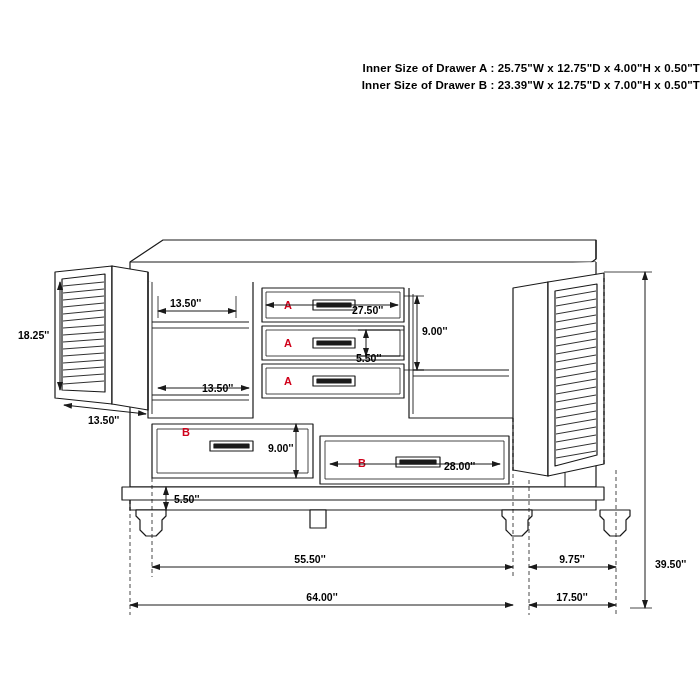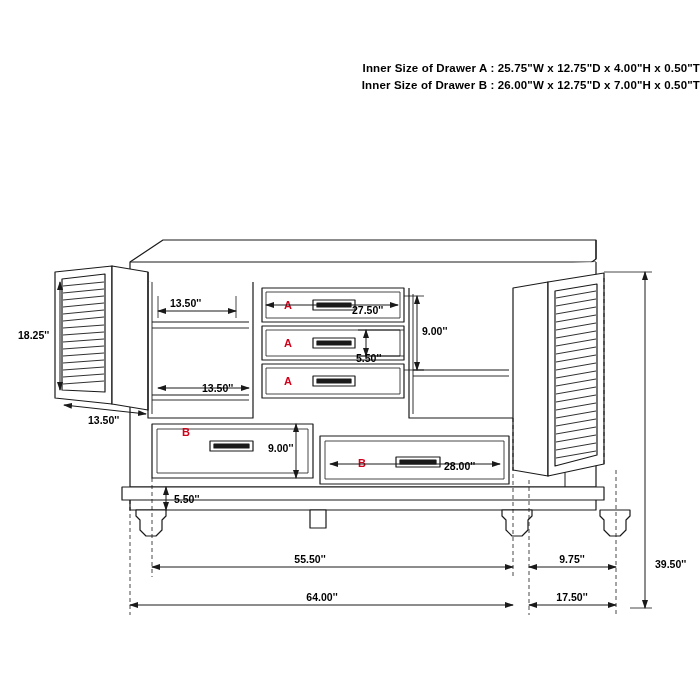--- a/index.html
+++ b/index.html
@@ -53,21 +53,21 @@
     font-family: "Liberation Sans", sans-serif;
   }
 </style>
 </head>
 <body>
 
 <div id="stage">
 
   <div class="header-block">
     <div class="header-line">Inner Size of Drawer A : 25.75"W x 12.75"D x 4.00"H x 0.50"T</div>
-    <div class="header-line">Inner Size of Drawer B : 26.00"W x 12.75"D x 7.00"H x 0.50"T</div>
+    <div class="header-line">Inner Size of Drawer B : 23.39"W x 12.75"D x 7.00"H x 0.50"T</div>
   </div>
 
   <svg id="diagram" width="700" height="700" viewBox="0 0 700 700">
     <defs>
       <marker id="arrEnd" markerWidth="9" markerHeight="9" refX="8" refY="3" orient="auto" markerUnits="strokeWidth">
         <path d="M0,0 L9,3 L0,6 z" fill="#1a1a1a"></path>
       </marker>
       <marker id="arrStart" markerWidth="9" markerHeight="9" refX="1" refY="3" orient="auto" markerUnits="strokeWidth">
         <path d="M9,0 L0,3 L9,6 z" fill="#1a1a1a"></path>
       </marker>

